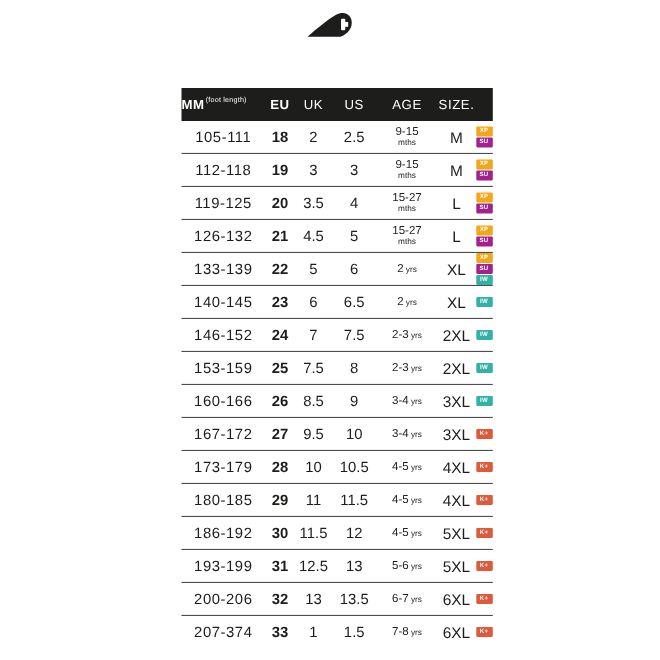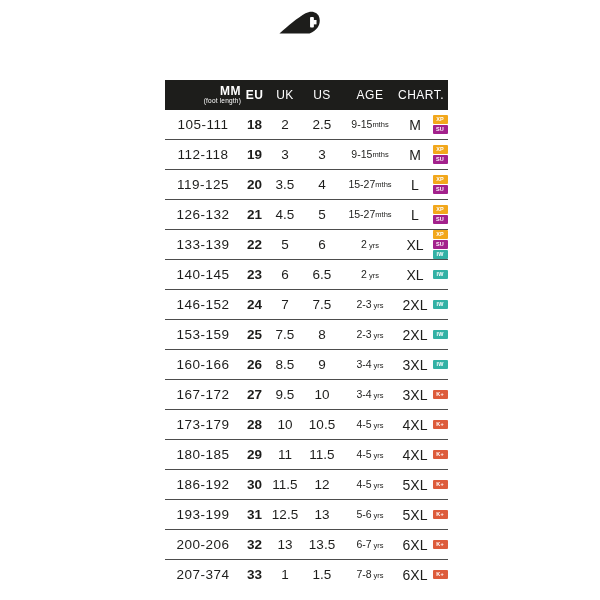--- a/index.html
+++ b/index.html
@@ -12,32 +12,32 @@
     position:absolute;left:0;top:47px;width:600px;margin:0;text-align:center;
     font-size:13px;font-weight:bold;letter-spacing:6px;color:#1d1d1b;
   }
   .table{position:absolute;left:165px;top:80px;width:283px;}
   .thead{
     background:#1d1d1b;color:#ffffff;height:30px;
     display:grid;grid-template-columns:76px 27px 34px 40px 56px 34px 16px;
     align-items:center;
   }
   .th{text-align:center;font-size:12px;letter-spacing:0.5px;font-weight:normal;line-height:1;}
-  .th.mm{display:flex;flex-direction:column;align-items:flex-end;gap:1px;font-weight:bold;}
+  .th.mm{display:flex;flex-direction:row;align-items:flex-start;gap:1px;font-weight:bold;}
   .th.mm .sub{font-size:6.5px;font-weight:normal;letter-spacing:0.2px;}
   .th.eu{font-weight:bold;}
   .row{
     display:grid;grid-template-columns:76px 27px 34px 40px 56px 34px 16px;
     height:29px;align-items:center;border-bottom:1.5px solid #4d4d4d;
   }
   .row:last-child{border-bottom:none;}
   .cell{text-align:center;font-size:13.5px;line-height:1;}
   .cell.mm{letter-spacing:0.5px;font-weight:400;}
   .cell.eu{font-weight:bold;text-align:center;}
-  .cell.age{display:flex;align-items:center;justify-content:center;}
+  .cell.age{display:flex;flex-direction:column;align-items:center;justify-content:center;}
   .age-num{font-size:10.5px;font-weight:500;}
   .age-unit{font-size:7.5px;margin-top:0.5px;}
   .cell.age.oneline{flex-direction:row;align-items:baseline;gap:2px;}
   .cell.univ{font-size:14px;font-weight:500;}
   .cell.badges{display:flex;flex-direction:column;align-items:center;justify-content:center;gap:1px;}
   .badge{
     width:15px;height:9px;border-radius:1px;color:#ffffff;
     font-size:5.5px;font-weight:bold;display:flex;align-items:center;justify-content:center;
     letter-spacing:0.2px;
   }
@@ -59,21 +59,21 @@
   <div class="table">
     <div class="thead">
       <div class="th mm">
         <span>MM</span>
         <span class="sub">(foot length)</span>
       </div>
       <div class="th eu">EU</div>
       <div class="th uk">UK</div>
       <div class="th us">US</div>
       <div class="th age">AGE</div>
-      <div class="th univ">CHART.</div>
+      <div class="th univ">SIZE.</div>
       <div class="th badgecol"></div>
     </div>
     <div id="rows">
   <div class="row">
     <div class="cell mm">105-111</div>
     <div class="cell eu">18</div>
     <div class="cell uk">2</div>
     <div class="cell us">2.5</div>
     <div class="cell age">
       <span class="age-num">9-15</span>

